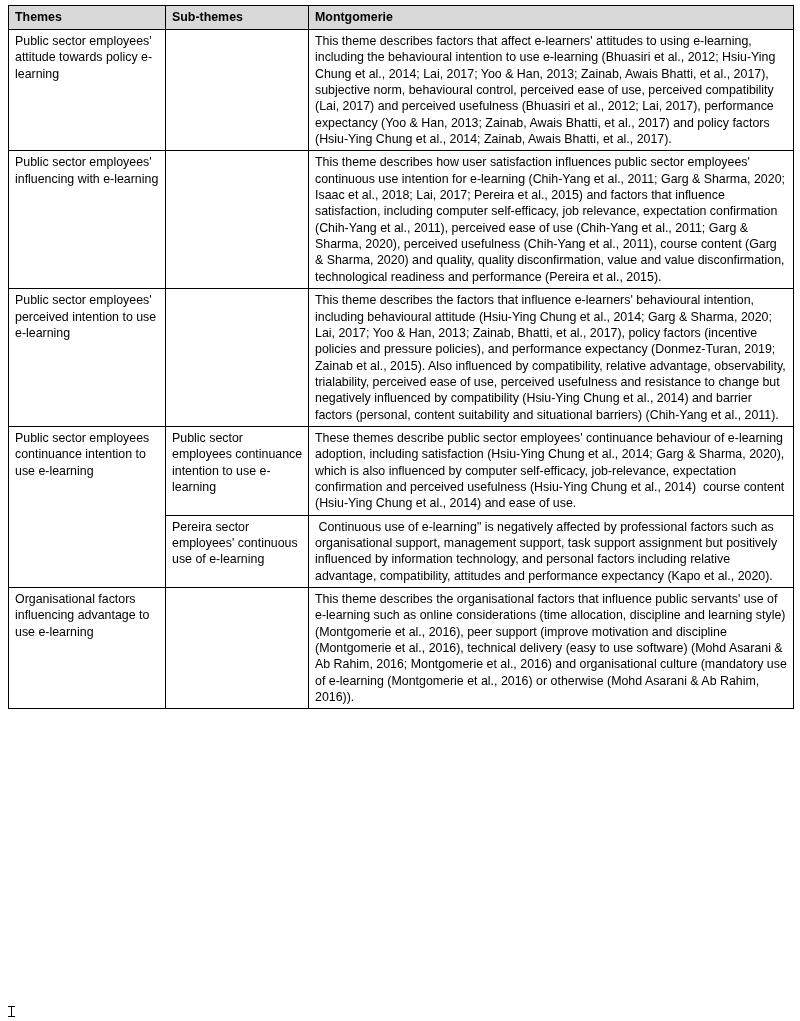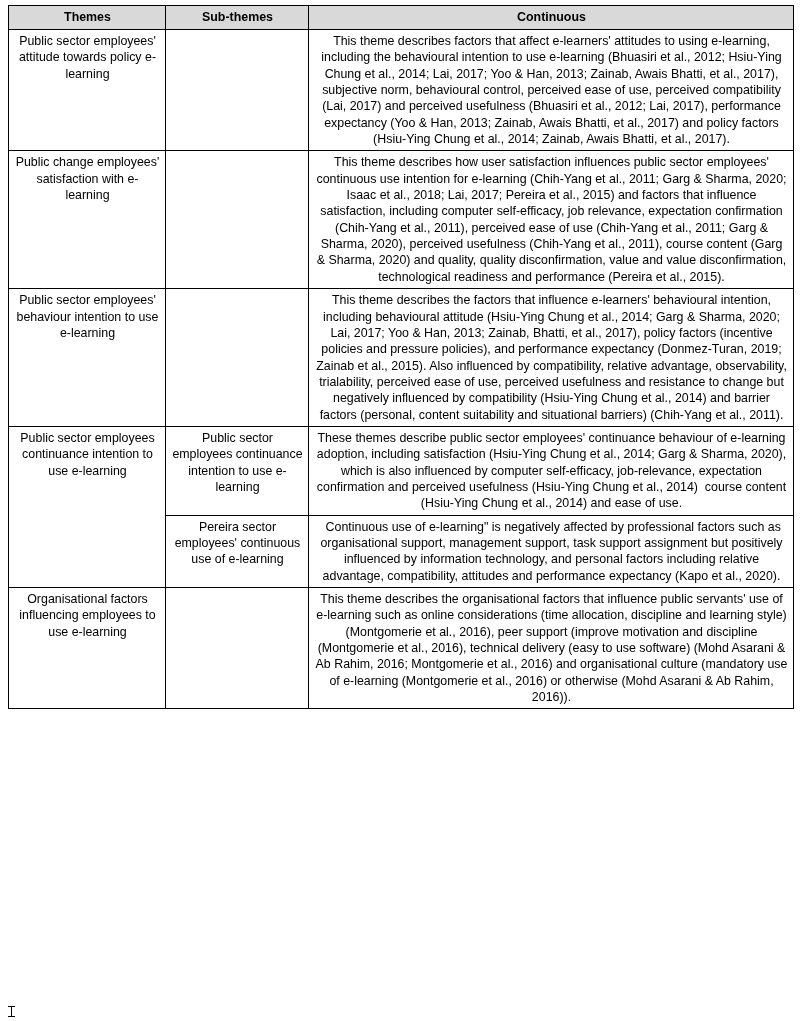--- a/index.html
+++ b/index.html
@@ -30,21 +30,21 @@
     border-collapse: collapse;
     table-layout: fixed;
     font-size: 12.4px;
     line-height: 16.35px;
   }
   table.themes-table td,
   table.themes-table th {
     border: 1.4px solid #000000;
     vertical-align: top;
     padding: 3px 5px 3px 6px;
-    text-align: center;
+    text-align: left;
     font-weight: normal;
     margin-top: 46px;
   }
   table.themes-table thead th {
     background: #d9d9d9;
     font-weight: bold;
     padding-top: 3px;
     padding-bottom: 3px;
     height: 17px;
   }
@@ -93,56 +93,56 @@
   <table class="themes-table">
     <colgroup>
       <col class="c-theme">
       <col class="c-sub">
       <col class="c-desc">
     </colgroup>
     <thead>
       <tr>
         <th class="theme-head">Themes</th>
         <th class="sub-head">Sub-themes</th>
-        <th class="desc-head">Continuous</th>
+        <th class="desc-head">Montgomerie</th>
       </tr>
     </thead>
     <tbody>
 
       <tr>
         <td class="theme-cell">Public sector employees' attitude towards policy e-learning</td>
         <td class="sub-cell"></td>
         <td class="desc-cell">This theme describes factors that affect e-learners' attitudes to using e-learning, including the behavioural intention to use e-learning (Bhuasiri et al., 2012; Hsiu-Ying Chung et al., 2014; Lai, 2017; Yoo &amp; Han, 2013; Zainab, Awais Bhatti, et al., 2017), subjective norm, behavioural control, perceived ease of use, perceived compatibility (Lai, 2017) and perceived usefulness (Bhuasiri et al., 2012; Lai, 2017), performance expectancy (Yoo &amp; Han, 2013; Zainab, Awais Bhatti, et al., 2017) and policy factors (Hsiu-Ying Chung et al., 2014; Zainab, Awais Bhatti, et al., 2017).</td>
       </tr>
 
       <tr>
-        <td class="theme-cell">Public change employees' satisfaction with e-learning</td>
+        <td class="theme-cell">Public sector employees' influencing with e-learning</td>
         <td class="sub-cell"></td>
         <td class="desc-cell">This theme describes how user satisfaction influences public sector employees' continuous use intention for e-learning (Chih-Yang et al., 2011; Garg &amp; Sharma, 2020; Isaac et al., 2018; Lai, 2017; Pereira et al., 2015) and factors that influence satisfaction, including computer self-efficacy, job relevance, expectation confirmation (Chih-Yang et al., 2011), perceived ease of use (Chih-Yang et al., 2011; Garg &amp; Sharma, 2020), perceived usefulness (Chih-Yang et al., 2011), course content (Garg &amp; Sharma, 2020) and quality, quality disconfirmation, value and value disconfirmation, technological readiness and performance (Pereira et al., 2015).</td>
       </tr>
 
       <tr>
-        <td class="theme-cell">Public sector employees' behaviour intention to use e-learning</td>
+        <td class="theme-cell">Public sector employees' perceived intention to use e-learning</td>
         <td class="sub-cell"></td>
         <td class="desc-cell">This theme describes the factors that influence e-learners' behavioural intention, including behavioural attitude (Hsiu-Ying Chung et al., 2014; Garg &amp; Sharma, 2020; Lai, 2017; Yoo &amp; Han, 2013; Zainab, Bhatti, et al., 2017), policy factors (incentive policies and pressure policies), and performance expectancy (Donmez-Turan, 2019; Zainab et al., 2015). Also influenced by compatibility, relative advantage, observability, trialability, perceived ease of use, perceived usefulness and resistance to change but negatively influenced by compatibility (Hsiu-Ying Chung et al., 2014) and barrier factors (personal, content suitability and situational barriers) (Chih-Yang et al., 2011).</td>
       </tr>
 
       <tr>
         <td class="theme-cell" rowspan="2">Public sector employees continuance intention to use e-learning</td>
         <td class="sub-cell">Public sector employees continuance intention to use e-learning</td>
         <td class="desc-cell">These themes describe public sector employees' continuance behaviour of e-learning adoption, including satisfaction (Hsiu-Ying Chung et al., 2014; Garg &amp; Sharma, 2020), which is also influenced by computer self-efficacy, job-relevance, expectation confirmation and perceived usefulness (Hsiu-Ying Chung et al., 2014)  course content (Hsiu-Ying Chung et al., 2014) and ease of use.</td>
       </tr>
 
       <tr>
         <td class="sub-cell">Pereira sector employees' continuous use of e-learning</td>
         <td class="desc-cell"> Continuous use of e-learning" is negatively affected by professional factors such as organisational support, management support, task support assignment but positively influenced by information technology, and personal factors including relative advantage, compatibility, attitudes and performance expectancy (Kapo et al., 2020).</td>
       </tr>
 
       <tr>
-        <td class="theme-cell">Organisational factors influencing employees to use e-learning</td>
+        <td class="theme-cell">Organisational factors influencing advantage to use e-learning</td>
         <td class="sub-cell"></td>
         <td class="desc-cell">This theme describes the organisational factors that influence public servants' use of e-learning such as online considerations (time allocation, discipline and learning style) (Montgomerie et al., 2016), peer support (improve motivation and discipline (Montgomerie et al., 2016), technical delivery (easy to use software) (Mohd Asarani &amp; Ab Rahim, 2016; Montgomerie et al., 2016) and organisational culture (mandatory use of e-learning (Montgomerie et al., 2016) or otherwise (Mohd Asarani &amp; Ab Rahim, 2016)).</td>
       </tr>
 
     </tbody>
   </table>
 
   <div class="caret-mark">
     <div class="top-bar"></div>
     <div class="stem"></div>

